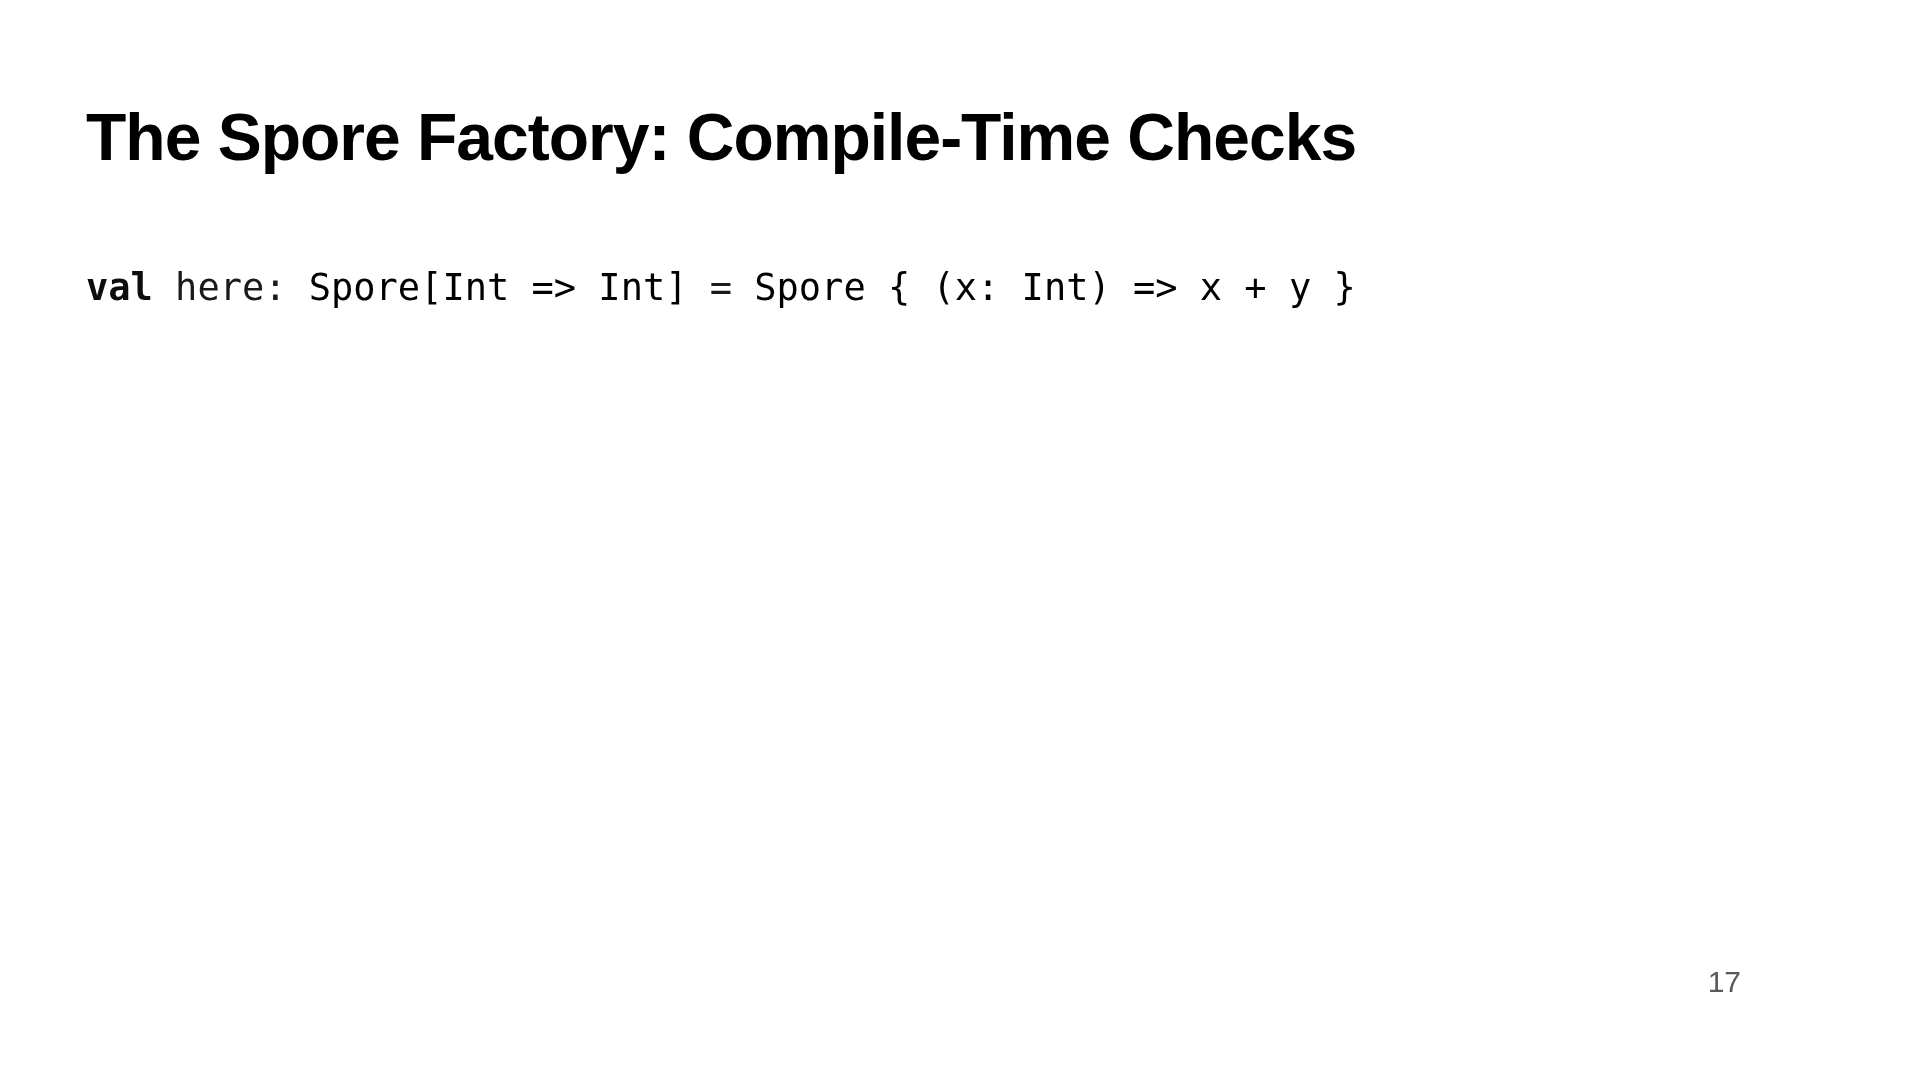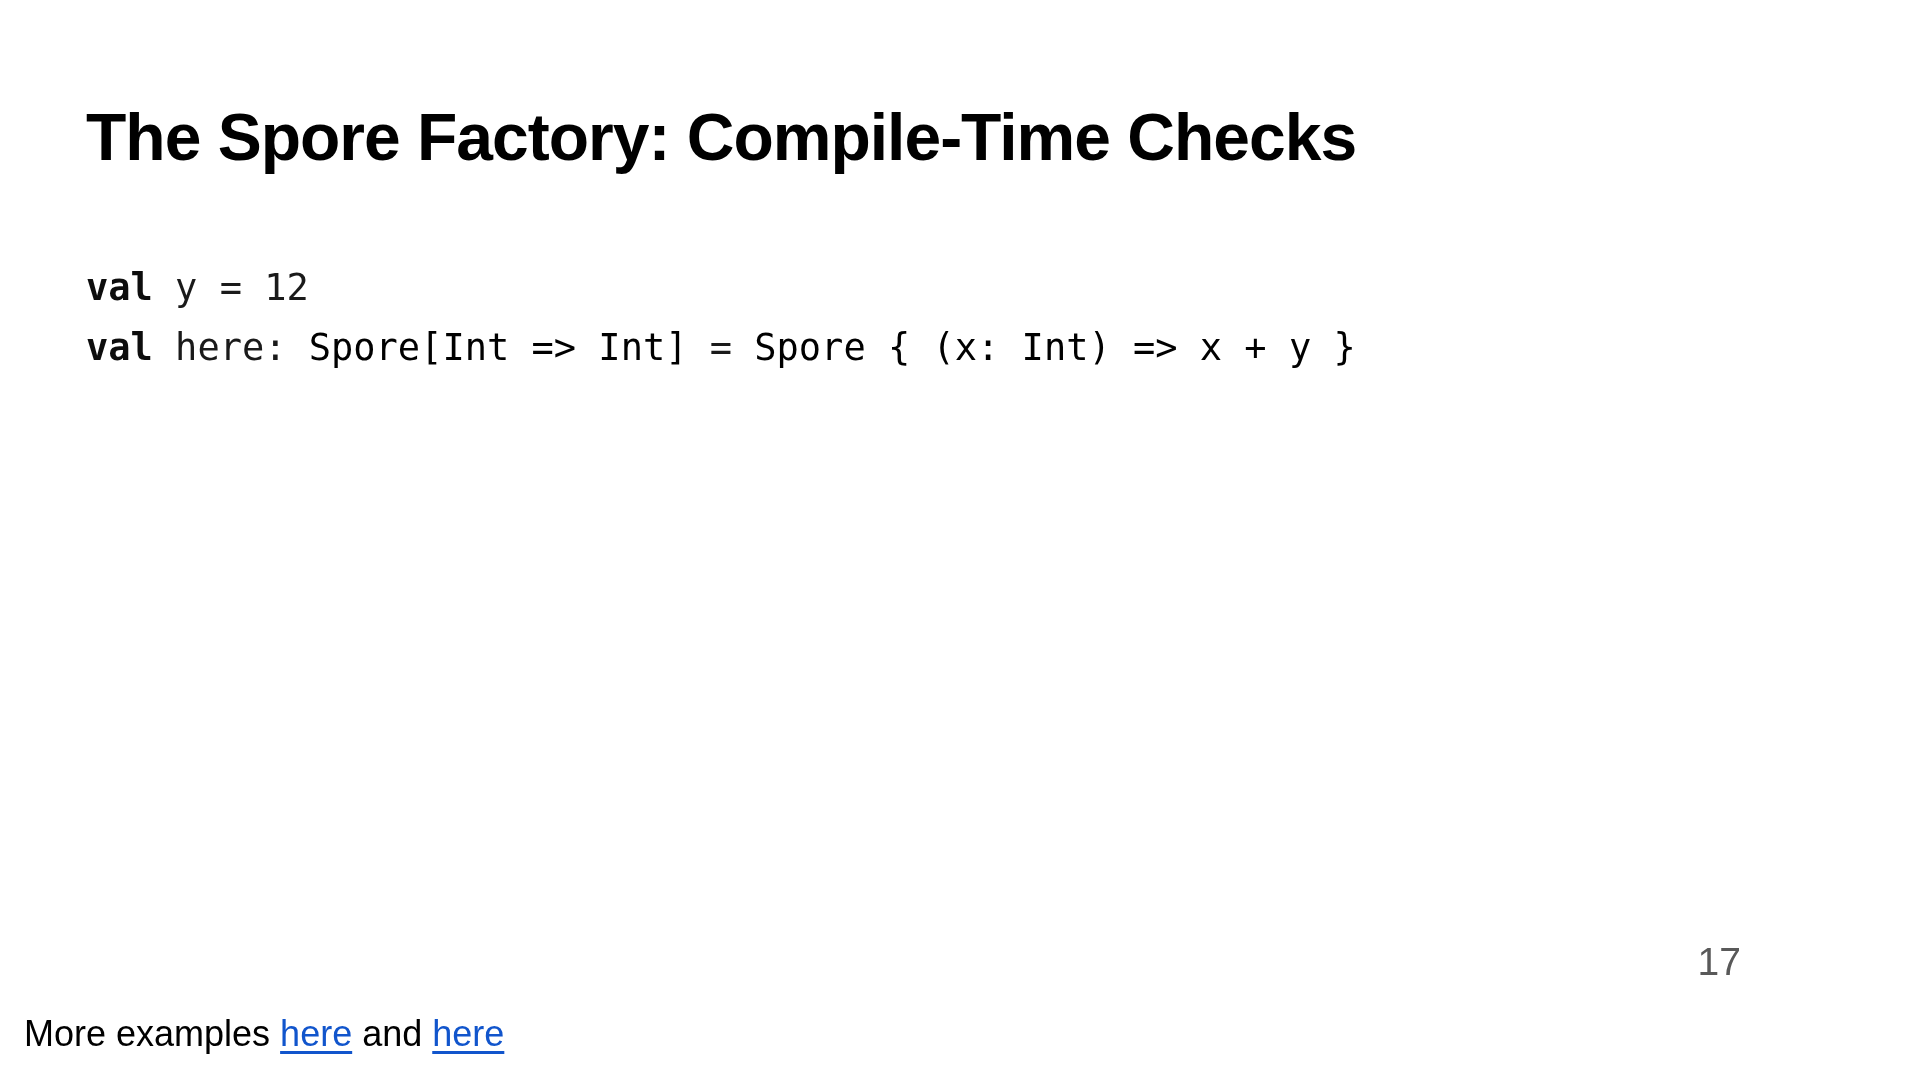--- a/index.html
+++ b/index.html
@@ -62,35 +62,33 @@
   .footer a.link {
     color: #1155cc;
     text-decoration: underline;
     text-decoration-thickness: 3px;
     text-underline-offset: 5px;
     cursor: pointer;
   }
   .page-number {
     position: absolute;
     right: 37px;
-    top: 944px;
-    font-size: 39px;
+    top: 964px;
+    font-size: 30px;
     line-height: 36px;
     color: #595959;
   }
 </style>
 </head>
 <body>
 
 <div class="slide">
 
   <h1 class="title">The Spore Factory: Compile-Time Checks</h1>
 
   <div class="code-block">
-    <div class="code-line"><span class="kw">val</span><span> y = 12</span></div>
     <div class="code-line"><span class="kw">val</span><span> here: </span><span class="type-green">Spore[Int =&gt; Int]</span><span> = </span><span class="expr-blue">Spore { (x: Int) =&gt; x + y }</span></div>
   </div>
 
-  <div class="footer"><span>More examples </span><a class="link">here</a><span> and </span><a class="link">here</a></div>
 
   <div class="page-number">17</div>
 
 </div>
 
 </body></html>

